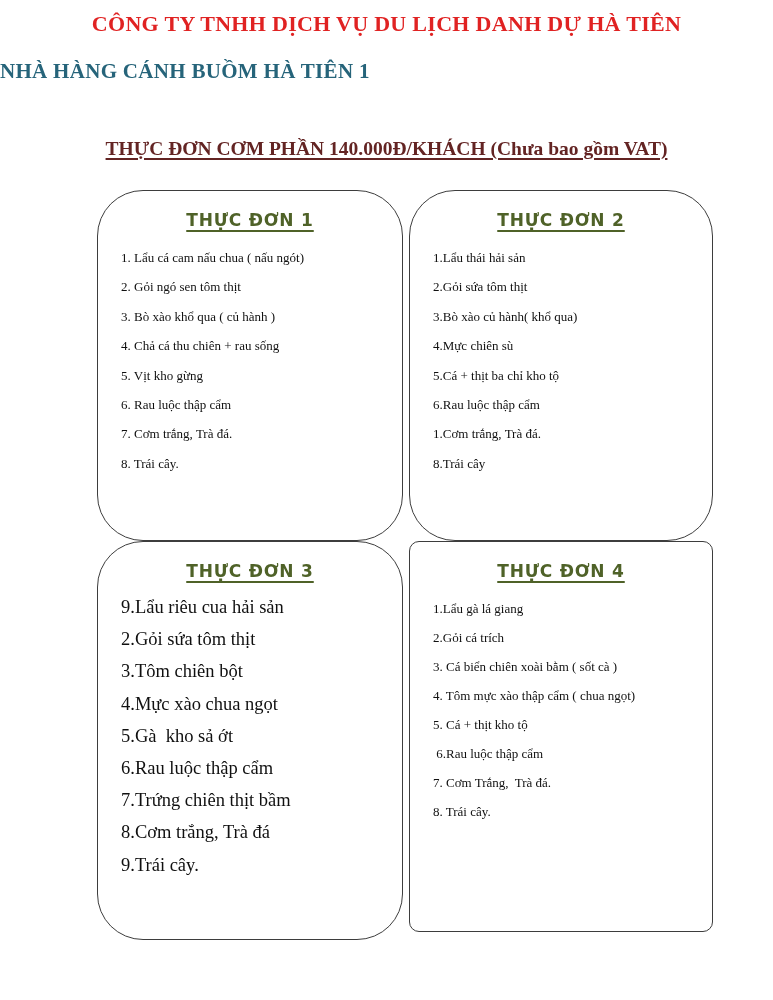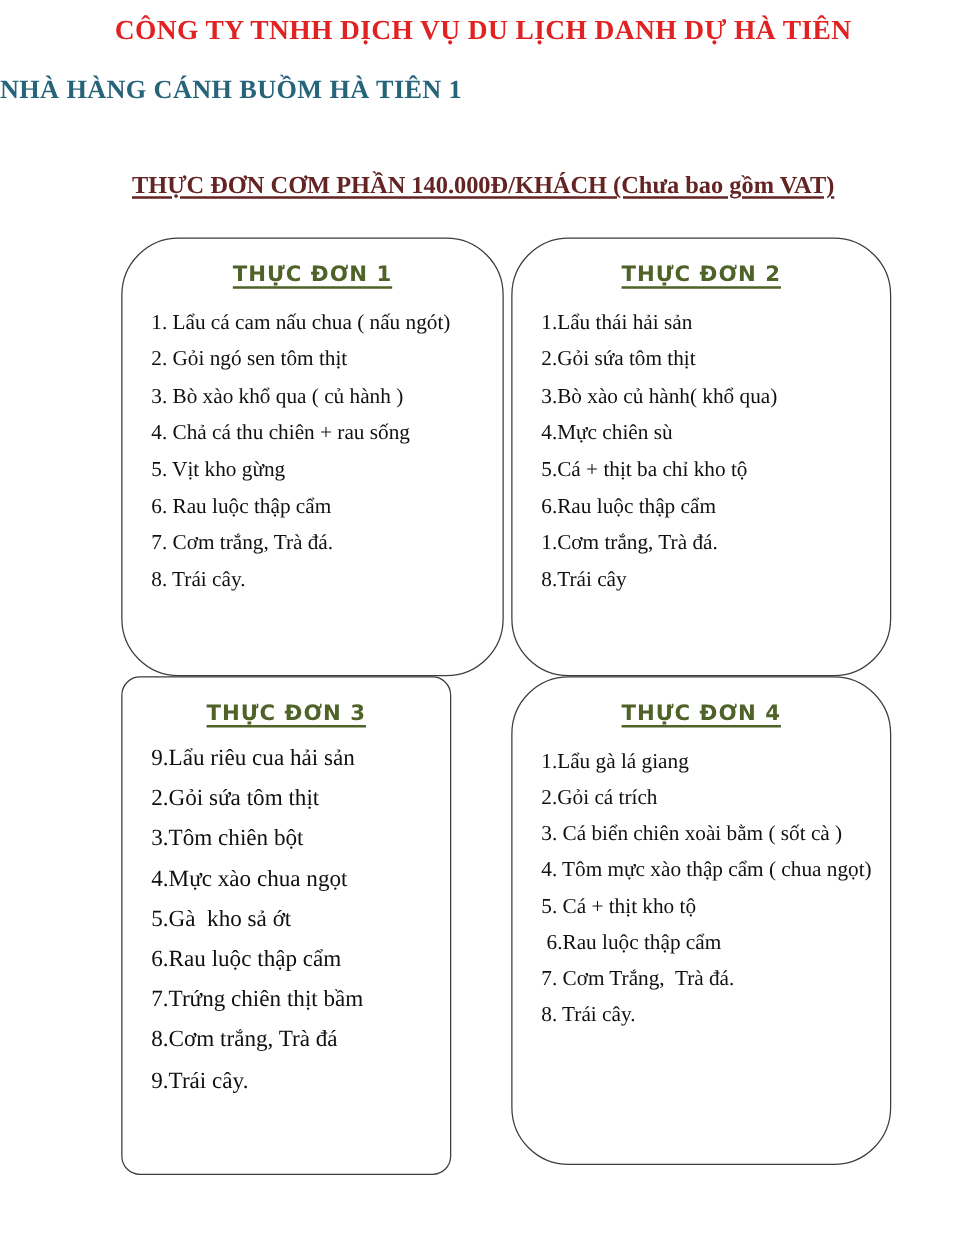--- a/index.html
+++ b/index.html
@@ -33,36 +33,36 @@
   }
   .card {
     position:absolute;
     border:1.3px solid #3d3d3d;
     border-radius:46px;
     background:#ffffff;
     box-sizing:border-box;
   }
   .card-1 { left:97px;  top:190px; width:306px; height:351px; }
   .card-2 { left:409px; top:190px; width:304px; height:351px; }
-  .card-3 { left:97px;  top:541px; width:264px; height:399px;border-radius:15px; }
-  .card-4 { left:409px; top:541px; width:304px; height:391px; }
+  .card-3 { left:97px;  top:541px; width:306px; height:399px; }
+  .card-4 { left:409px; top:541px; width:304px; height:391px;border-radius:10px; }
   .card-title {
     margin:19px 0 0 0;
     text-align:center;
     font-family:"DejaVu Sans","Liberation Sans",sans-serif;
     font-weight:bold;
     font-size:17px;
     letter-spacing:0.8px;
     color:#4f6228;
     text-decoration:underline;
     text-decoration-thickness:2px;
     text-underline-offset:4px;
   }
   .items { margin-top:13px; padding-left:23px; padding-right:6px; color:#101010; }
-  .items .menu-item { font-size:17px; line-height:29.4px; white-space:pre; }
+  .items .menu-item { font-size:13px; line-height:29.4px; white-space:pre; }
   .card-3 .items { margin-top:10px; }
   .card-3 .items .menu-item { font-size:18.5px; line-height:32.2px; }
   .card-4 .items .menu-item { line-height:29px; }
 </style>
 </head>
 <body>
 
 <div class="page">
 
   <h1 class="company-title">CÔNG TY TNHH DỊCH VỤ DU LỊCH DANH DỰ HÀ TIÊN</h1>

